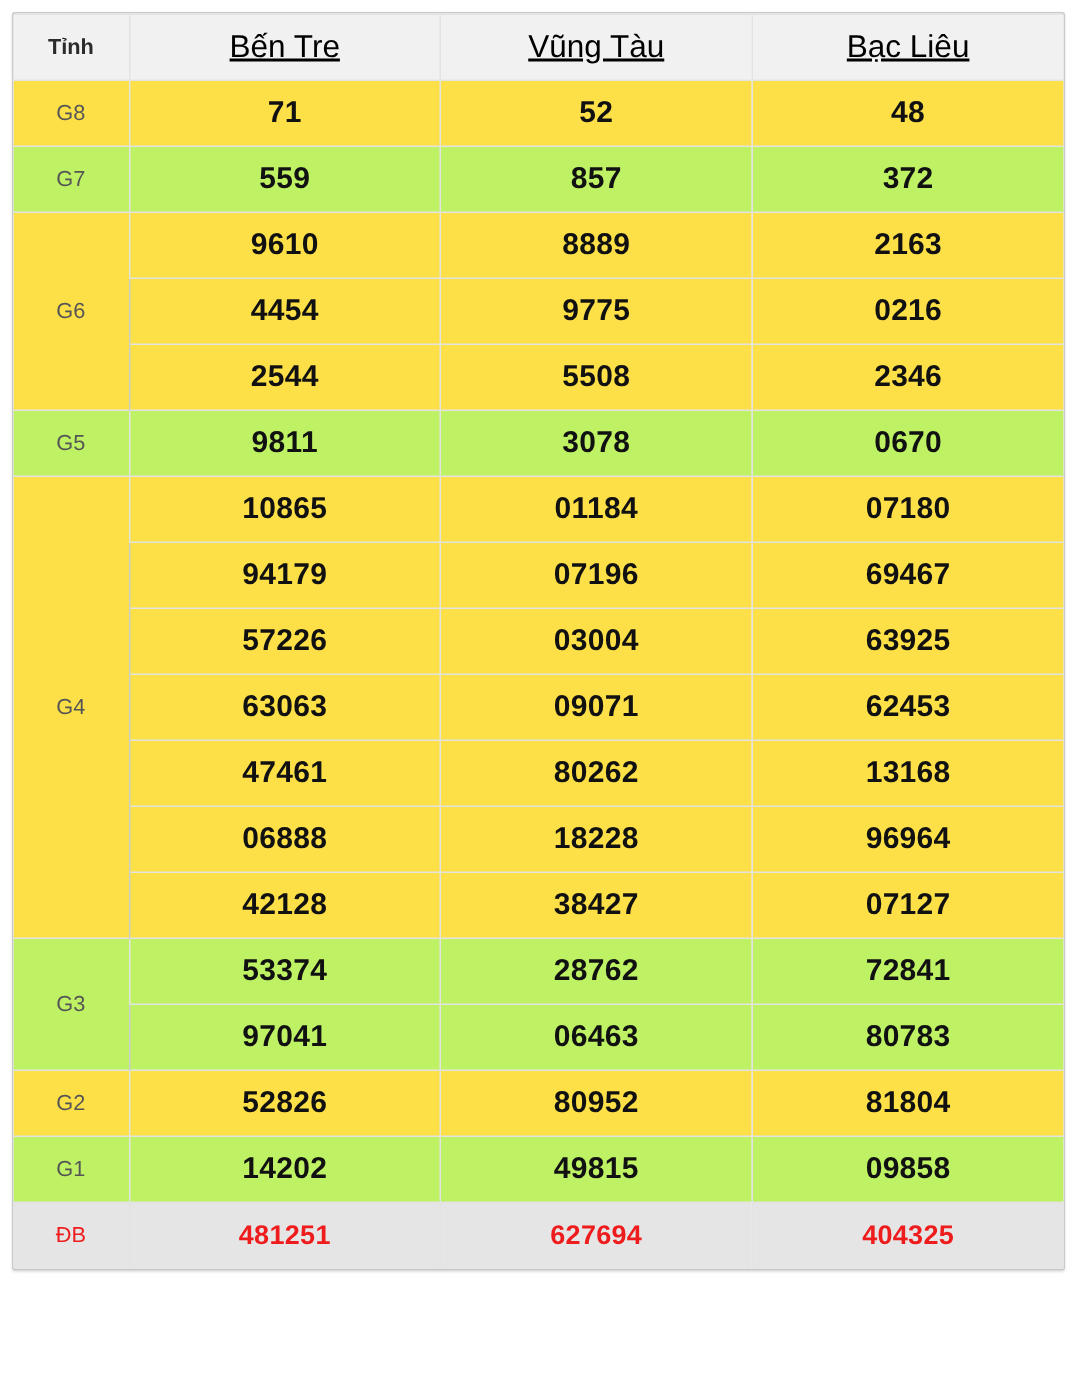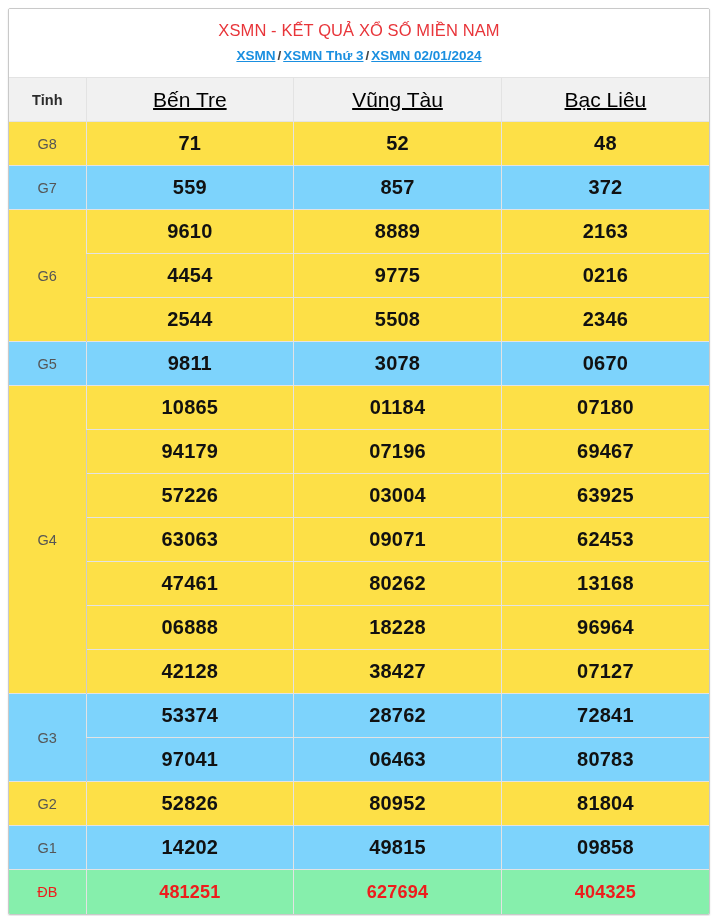--- a/index.html
+++ b/index.html
@@ -119,39 +119,35 @@
     font-weight: 400;
   }
   td.val {
     color: #111111;
     font-size: 20px;
     font-weight: 700;
     letter-spacing: 0.2px;
   }
 
   
-  tr.alt td { background: #7dd3fc; }
+  tr.alt td { background: #bef264; }
   tr.plain td { background: #fde047; }
 
   
-  tr.special td { background: #86efac; }
+  tr.special td { background: #e5e5e5; }
   tr.special td.lbl,
   tr.special td.val { color: #ee1c1c; }
   tr.special td.lbl { font-weight: 400; font-size: 14.5px; }
   tr.special td.val { font-weight: 700; font-size: 18px; }
 </style>
 </head>
 <body>
 
 <div class="card">
 
-  <div class="card-head">
-    <div class="title">XSMN - KẾT QUẢ XỔ SỐ MIỀN NAM</div>
-    <div class="breadcrumb"><a>XSMN</a><span class="sep">/</span><a>XSMN Thứ 3</a><span class="sep">/</span><a>XSMN 02/01/2024</a></div>
-  </div>
 
   <table class="results">
     <colgroup>
       <col class="c-label">
       <col class="c-prov">
       <col class="c-prov">
       <col class="c-prov">
     </colgroup>
     <thead>
       <tr>

